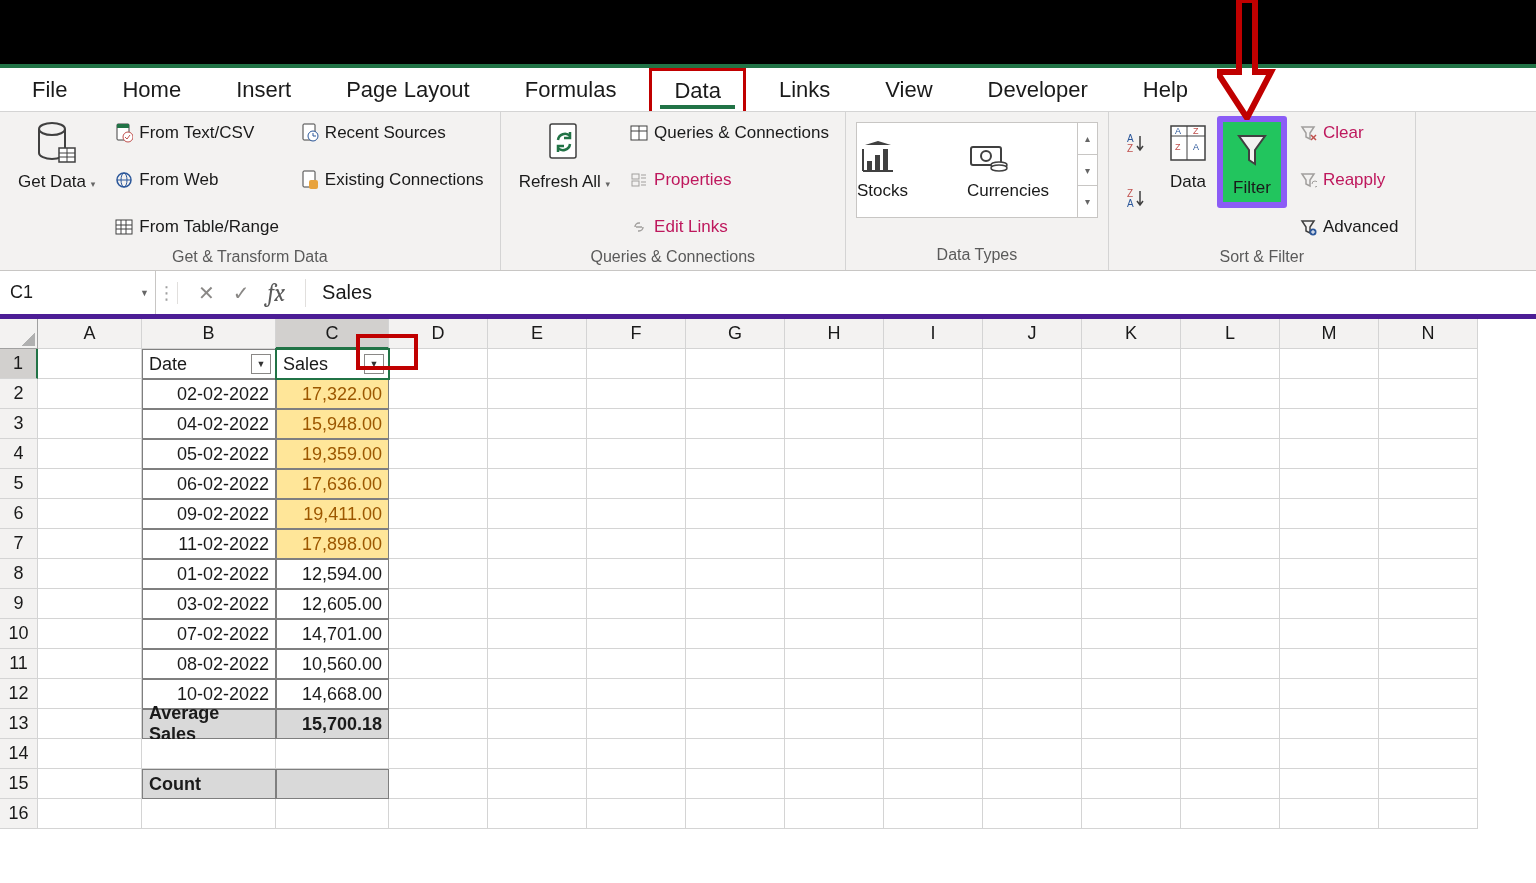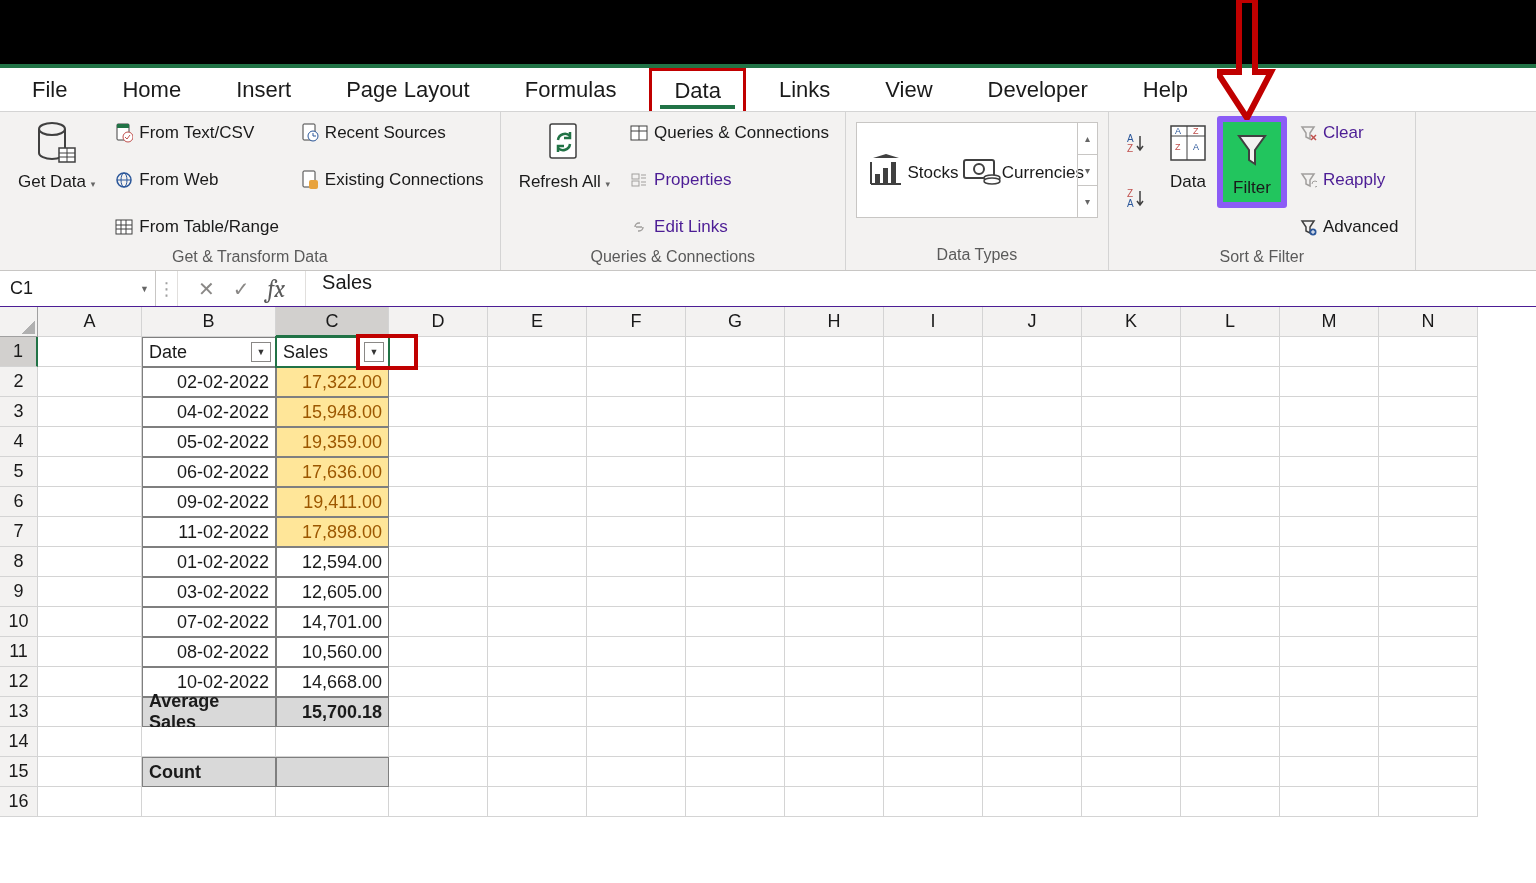--- a/index.html
+++ b/index.html
@@ -23,35 +23,35 @@
   .group-body{flex:1;display:flex;padding:4px 10px 0 10px;align-items:flex-start}
   .group-label{text-align:center;font-size:16px;color:#5a5a5a;padding:4px 0 6px}
 
   
   .bigbtn{display:flex;flex-direction:column;align-items:center;justify-content:center;padding:4px 8px;cursor:pointer;border-radius:3px}
   .bigbtn .cap{font-size:17px;line-height:1.2;text-align:center;margin-top:4px}
   .bigbtn.pressed{background:#22c55e;border:6px solid #8b5cf6}
 
   
   .smallbtn{display:flex;align-items:center;gap:6px;padding:3px 6px;font-size:17px;cursor:pointer;border-radius:3px;line-height:1.6}
-  .smallbtn.disabled{color:#4c1d95}
+  .smallbtn.disabled{color:#be185d}
 
   .stack{display:flex;flex-direction:column;gap:14px}
   .icon{display:inline-flex;align-items:center;justify-content:center}
 
   
   .gallery{display:flex;align-items:center;border:1px solid #c8c6c4;background:#fff;height:96px;margin-top:6px}
-  .gitem{display:flex;flex-direction:row;align-items:center;justify-content:center;width:110px;height:100%;cursor:pointer}
+  .gitem{display:flex;flex-direction:column;align-items:flex-start;justify-content:center;width:110px;height:100%;cursor:pointer}
   .gitem .gl{font-size:17px;margin-top:6px}
   .gnav{display:flex;flex-direction:column;width:20px;height:100%;border-left:1px solid #c8c6c4}
   .gnav div{flex:1;display:flex;align-items:center;justify-content:center;font-size:10px;color:#666;border-bottom:1px solid #c8c6c4;cursor:pointer}
   .gnav div:last-child{border-bottom:none}
 
   
-  .fbar{display:flex;height:36px;border-bottom:1px solid #4c1d95;background:#fff}
+  .fbar{display:flex;align-items:center;height:48px;border-bottom:5px solid #4c1d95;background:#fff}
   .namebox{width:156px;height:100%;border-right:1px solid #c8c6c4;display:flex;align-items:center;padding:0 10px;font-size:18px;position:relative}
   .namebox .dd{position:absolute;right:6px;color:#666;font-size:9px}
   .fgrip{width:22px;display:flex;align-items:center;justify-content:center;color:#a0a0a0;font-size:18px;border-right:1px solid #e1dfdd}
   .fxbtns{display:flex;align-items:center;gap:18px;padding:0 20px;border-right:1px solid #e1dfdd;font-size:20px;color:#8a8886}
   .fxbtns .fx{font-style:italic;font-family:"Cambria",serif;color:#5a5a5a;font-size:24px}
   .finput{flex:1;padding:0 16px;font-size:20px}
 
   
   .sheet{display:grid;grid-template-columns:38px 104px 134px 113px repeat(11,99px);align-content:start;font-size:18px}
   .hdr,.rowhdr,.cell{border-right:1px solid #d4d4d4;border-bottom:1px solid #d4d4d4;display:flex;align-items:center;height:30px}

